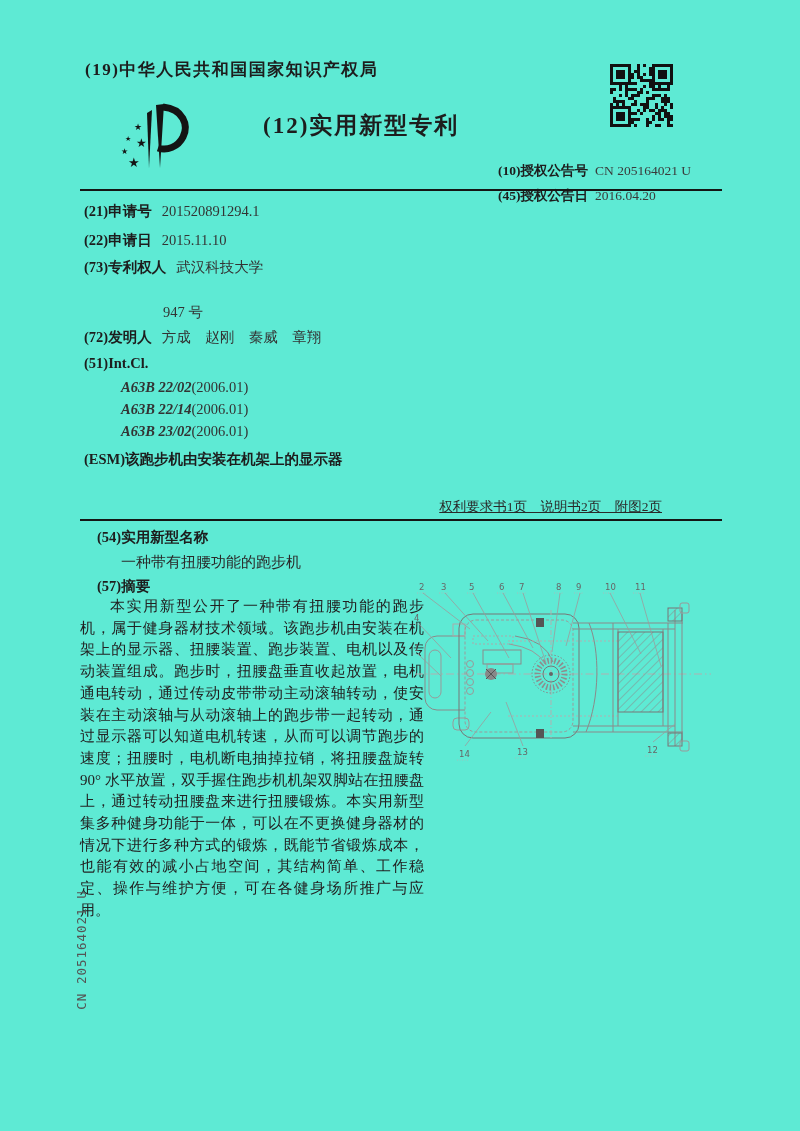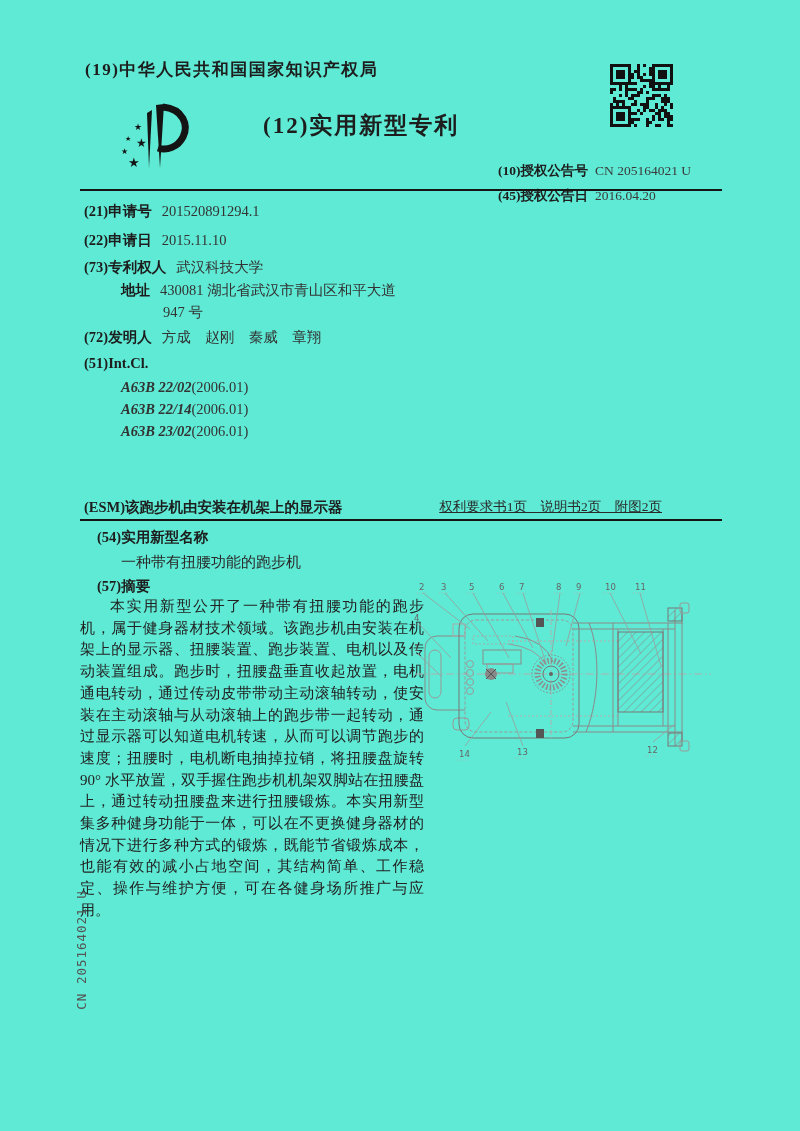--- a/index.html
+++ b/index.html
@@ -6,21 +6,21 @@
   .page{position:relative;width:800px;height:1131px;background:#5eead4;margin:0 auto;
         font-family:"Liberation Serif","DejaVu Serif",serif;color:#1d1d1d;overflow:hidden;}
   .abs{position:absolute;}
   .office{left:85px;top:58px;font-size:17px;font-weight:bold;letter-spacing:1.5px;}
   .doctype{left:263px;top:110px;font-size:23px;font-weight:bold;letter-spacing:2px;}
   .pubs{left:498px;top:149px;font-size:13.5px;line-height:25px;white-space:nowrap;margin-top:9px;}
   .pub-label{font-weight:bold;}
   .pub-val{margin-left:7px;color:#3a3a3a;}
   .rule{left:80px;width:642px;height:2px;background:#151515;}
   .field{font-size:14.5px;white-space:pre-wrap;}
-  .lbl{font-weight:bold;margin-top:48px;}
+  .lbl{font-weight:bold;}
   .val{margin-left:10px;color:#333;}
   .itc{font-style:italic;font-weight:bold;color:#333;}
   .yr{color:#333;}
   .pages{left:80px;top:498px;width:582px;text-align:right;font-size:13.5px;color:#2a2a2a;text-decoration:underline;}
   .sec-label{font-weight:bold;font-size:14.5px;margin-left:13px;}
   .title-line{font-size:15px;color:#2a2a2a;}
   .abstract{left:80px;top:596px;width:344px;font-size:15px;line-height:21.7px;
             text-align:justify;text-indent:2em;color:#222;}
   .vcode{left:12px;top:942px;width:140px;height:16px;transform:rotate(-90deg);
          font-family:"DejaVu Sans Mono","Liberation Mono",monospace;font-size:12.5px;
@@ -282,21 +282,20 @@
     <div><span class="pub-label">(45)授权公告日</span><span class="pub-val">2016.04.20</span></div>
   </div>
 
   <div class="abs rule" style="top:189px;"></div>
 
   <div class="abs field" style="left:84px;top:202px;"><span class="lbl">(21)申请号</span><span class="val">201520891294.1</span></div>
 
   <div class="abs field" style="left:84px;top:231px;"><span class="lbl">(22)申请日</span><span class="val">2015.11.10</span></div>
 
   <div class="abs field" style="left:84px;top:258px;"><span class="lbl">(73)专利权人</span><span class="val">武汉科技大学</span></div>
-  <div class="abs field" style="left:121px;top:281px;"><span class="lbl">地址</span><span class="val">430081 湖北省武汉市青山区和平大道</span></div>
   <div class="abs field" style="left:163px;top:303px;color:#333;">947 号</div>
 
   <div class="abs field" style="left:84px;top:328px;"><span class="lbl">(72)发明人</span><span class="val">方成　赵刚　秦威　章翔</span></div>
 
   <div class="abs field" style="left:84px;top:355px;"><span class="lbl">(51)Int.Cl.</span></div>
   <div class="abs field" style="left:121px;top:379px;"><span class="itc">A63B 22/02</span><span class="yr">(2006.01)</span></div>
   <div class="abs field" style="left:121px;top:401px;"><span class="itc">A63B 22/14</span><span class="yr">(2006.01)</span></div>
   <div class="abs field" style="left:121px;top:423px;"><span class="itc">A63B 23/02</span><span class="yr">(2006.01)</span></div>
 
   <div class="abs field lbl" style="left:84px;top:450px;">(ESM)该跑步机由安装在机架上的显示器</div>

